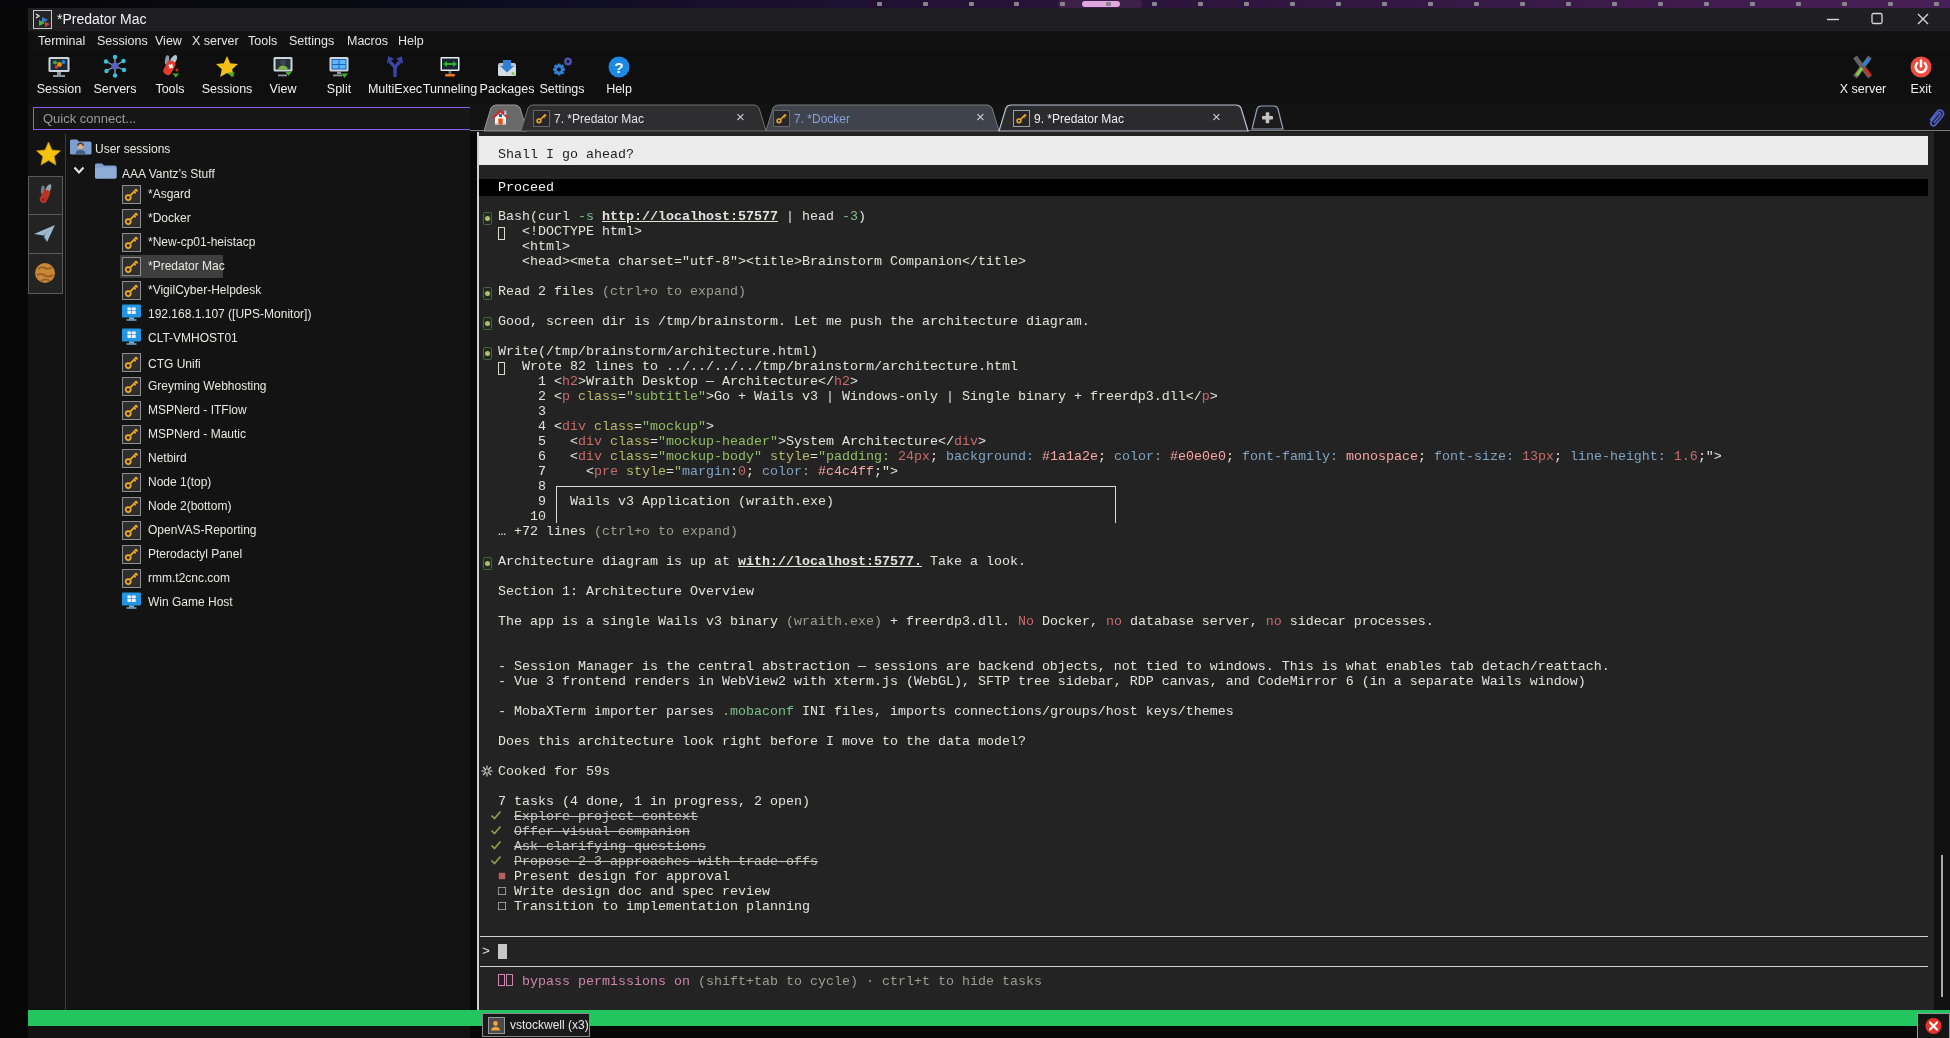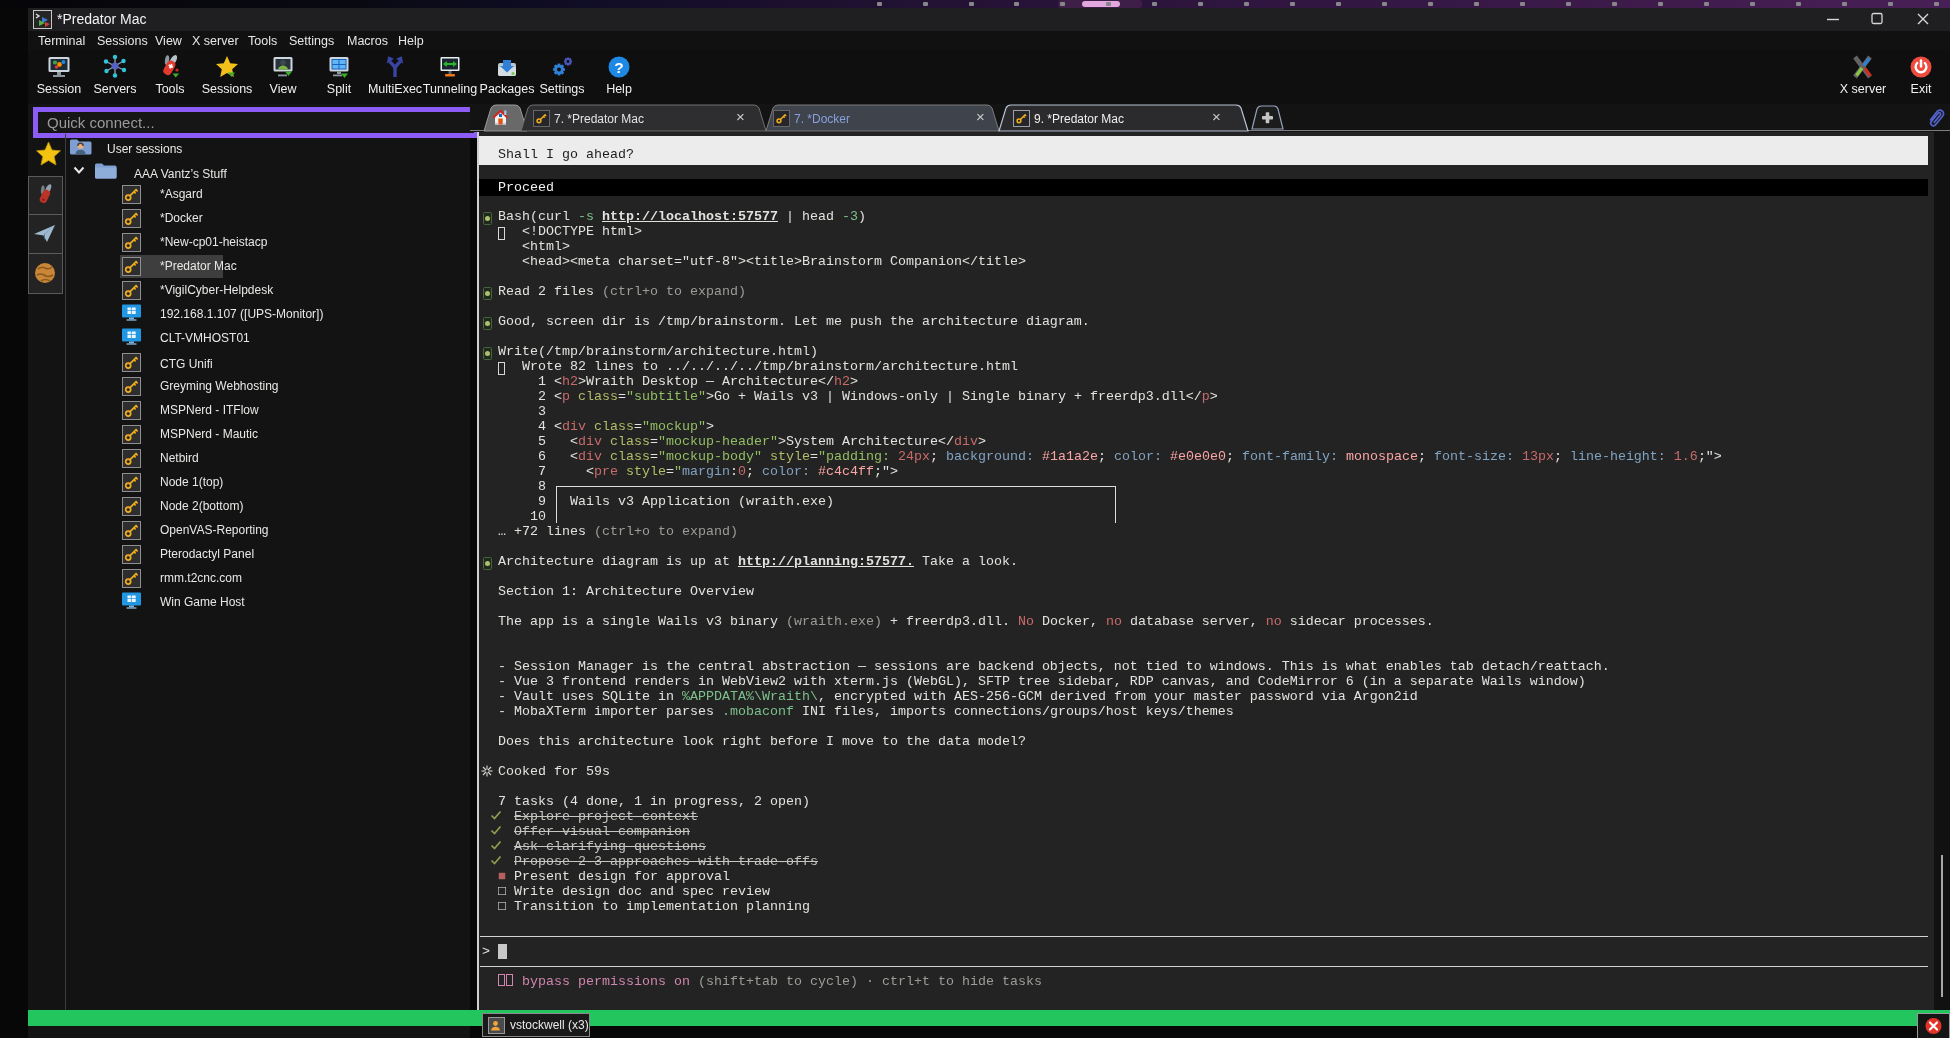--- a/index.html
+++ b/index.html
@@ -13,24 +13,24 @@
   
   #titlebar{position:absolute;left:28px;top:8px;width:1922px;height:23px;background:#1f1f22;}
   #menubar{position:absolute;left:28px;top:31px;width:1922px;height:19px;background:#111111;}
   .menu{position:absolute;top:3px;color:#e6e6e6;font-size:12.5px;}
   #toolbar{position:absolute;left:28px;top:50px;width:1922px;height:54px;background:#0f0f0f;}
   .tool{position:absolute;top:4px;width:70px;text-align:center;}
   .tool svg{display:block;margin:0 auto;}
   .tool .lbl{color:#f0f0f0;font-size:12.5px;margin-top:2px;white-space:nowrap;}
   
   #leftpanel{position:absolute;left:28px;top:104px;width:442px;height:934px;background:#131313;}
-  #qc{position:absolute;left:5px;top:3px;width:427px;height:21px;background:#161616;border:5px solid #8b5cf6;color:#9a9a9a;font-size:15px;padding-left:9px;line-height:21px;}
+  #qc{position:absolute;left:5px;top:3px;width:427px;height:21px;background:#161616;border:1px solid #8b5cf6;color:#9a9a9a;font-size:13px;padding-left:9px;line-height:21px;}
   .sbox{position:absolute;left:0;width:33px;height:38px;background:#232323;border:1px solid #5a5a5a;}
   #vline{position:absolute;left:65px;top:134px;width:1px;height:876px;background:#3c3c3c;}
-  .trow{position:absolute;color:#e8e8e6;font-size:12px;white-space:nowrap;margin-left:12px;}
+  .trow{position:absolute;color:#e8e8e6;font-size:12px;white-space:nowrap;}
   .keybox{position:absolute;width:17px;height:17px;background:#2e2e2e;border:1px solid #8f8f8f;}
   
   #tabstrip{position:absolute;left:470px;top:104px;width:1480px;height:28px;background:#131313;}
   
   #term{position:absolute;left:478px;top:132px;width:1456px;height:878px;background:#232323;}
   #termline{position:absolute;left:477px;top:132px;width:2px;height:878px;background:#cfcfcf;}
   #scrolltrack{position:absolute;left:1934px;top:132px;width:16px;height:878px;background:#111111;}
   #scrollthumb{position:absolute;left:1941px;top:855px;width:2px;height:142px;background:#a8a8a8;}
   .tl{position:absolute;left:482px;height:15px;line-height:15px;font-family:"Liberation Mono",monospace;font-size:13.333px;color:#e2e2de;white-space:pre;}
   .dim{color:#9c9c98;}
@@ -556,26 +556,25 @@
   <div class="tl" style="left:482px;top:388.5px">       2 &lt;<span class="red">p</span> <span class="grn">class</span>=<span class="str">"subtitle"</span>&gt;Go + Wails v3 | Windows-only | Single binary + freerdp3.dll&lt;/<span class="red">p</span>&gt;</div>
   <div class="tl" style="left:482px;top:403.5px">       3</div>
   <div class="tl" style="left:482px;top:418.5px">       4 &lt;<span class="red">div</span> <span class="grn">class</span>=<span class="str">"mockup"</span>&gt;</div>
   <div class="tl" style="left:482px;top:433.5px">       5   &lt;<span class="red">div</span> <span class="grn">class</span>=<span class="str">"mockup-header"</span>&gt;System Architecture&lt;/<span class="red">div</span>&gt;</div>
   <div class="tl" style="left:482px;top:448.5px">       6   &lt;<span class="red">div</span> <span class="grn">class</span>=<span class="str">"mockup-body"</span> <span class="grn">style</span>=<span class="str">"padding:</span><span class="red"> 24px</span>;<span class="blu"> background:</span><span class="pur"> #1a1a2e</span>;<span class="blu"> color:</span><span class="pur"> #e0e0e0</span>;<span class="blu"> font-family:</span><span class="pur"> monospace</span>;<span class="blu"> font-size:</span><span class="red"> 13px</span>;<span class="blu"> line-height:</span><span class="red"> 1.6</span>;"&gt;</div>
   <div class="tl" style="left:482px;top:463.5px">       7     &lt;<span class="red">pre</span> <span class="grn">style</span>=<span class="str">"</span><span class="blu">margin</span>:<span class="red">0</span>;<span class="blu"> color:</span><span class="pur"> #c4c4ff</span>;"&gt;</div>
   <div class="tl" style="left:482px;top:478.5px">       8</div>
   <div class="tl" style="left:482px;top:493.5px">       9   Wails v3 Application (wraith.exe)</div>
   <div class="tl" style="left:482px;top:508.5px">      10</div>
   <div class="tl" style="left:498px;top:523.5px">… +72 lines <span class="dim">(ctrl+o to expand)</span></div>
-  <div class="tl" style="left:498px;top:553.5px">Architecture diagram is up at <span class="und">http://planning:57577.</span> Take a look.</div>
+  <div class="tl" style="left:498px;top:553.5px">Architecture diagram is up at <span class="und">with://localhost:57577.</span> Take a look.</div>
   <div class="tl" style="left:498px;top:583.5px">Section 1: Architecture Overview</div>
   <div class="tl" style="left:498px;top:613.5px">The app is a single Wails v3 binary <span class="dim">(wraith.exe)</span> + freerdp3.dll. <span class="red">No</span> Docker, <span class="red">no</span> database server, <span class="red">no</span> sidecar processes.</div>
   <div class="tl" style="left:498px;top:658.5px">- Session Manager is the central abstraction — sessions are backend objects, not tied to windows. This is what enables tab detach/reattach.</div>
   <div class="tl" style="left:498px;top:673.5px">- Vue 3 frontend renders in WebView2 with xterm.js (WebGL), SFTP tree sidebar, RDP canvas, and CodeMirror 6 (in a separate Wails window)</div>
-  <div class="tl" style="left:498px;top:688.5px">- Vault uses SQLite in <span class="teal">%APPDATA%\Wraith\</span>, encrypted with AES-256-GCM derived from your master password via Argon2id</div>
   <div class="tl" style="left:498px;top:703.5px">- MobaXTerm importer parses <span class="teal">.mobaconf</span> INI files, imports connections/groups/host keys/themes</div>
   <div class="tl" style="left:498px;top:733.5px">Does this architecture look right before I move to the data model?</div>
   <div class="tl" style="left:498px;top:763.5px">Cooked for 59s</div>
   <div class="tl" style="left:498px;top:793.5px">7 tasks (4 done, 1 in progress, 2 open)</div>
   <div class="tl" style="left:514px;top:808.5px"><span class="strike">Explore project context</span></div>
   <div class="tl" style="left:514px;top:823.5px"><span class="strike">Offer visual companion</span></div>
   <div class="tl" style="left:514px;top:838.5px"><span class="strike">Ask clarifying questions</span></div>
   <div class="tl" style="left:514px;top:853.5px"><span class="strike">Propose 2-3 approaches with trade-offs</span></div>
   <div class="tl" style="left:498px;top:868.5px"><span style="color:#b85f5f">■</span> Present design for approval</div>
   <div class="tl" style="left:498px;top:883.5px">□ Write design doc and spec review</div>

